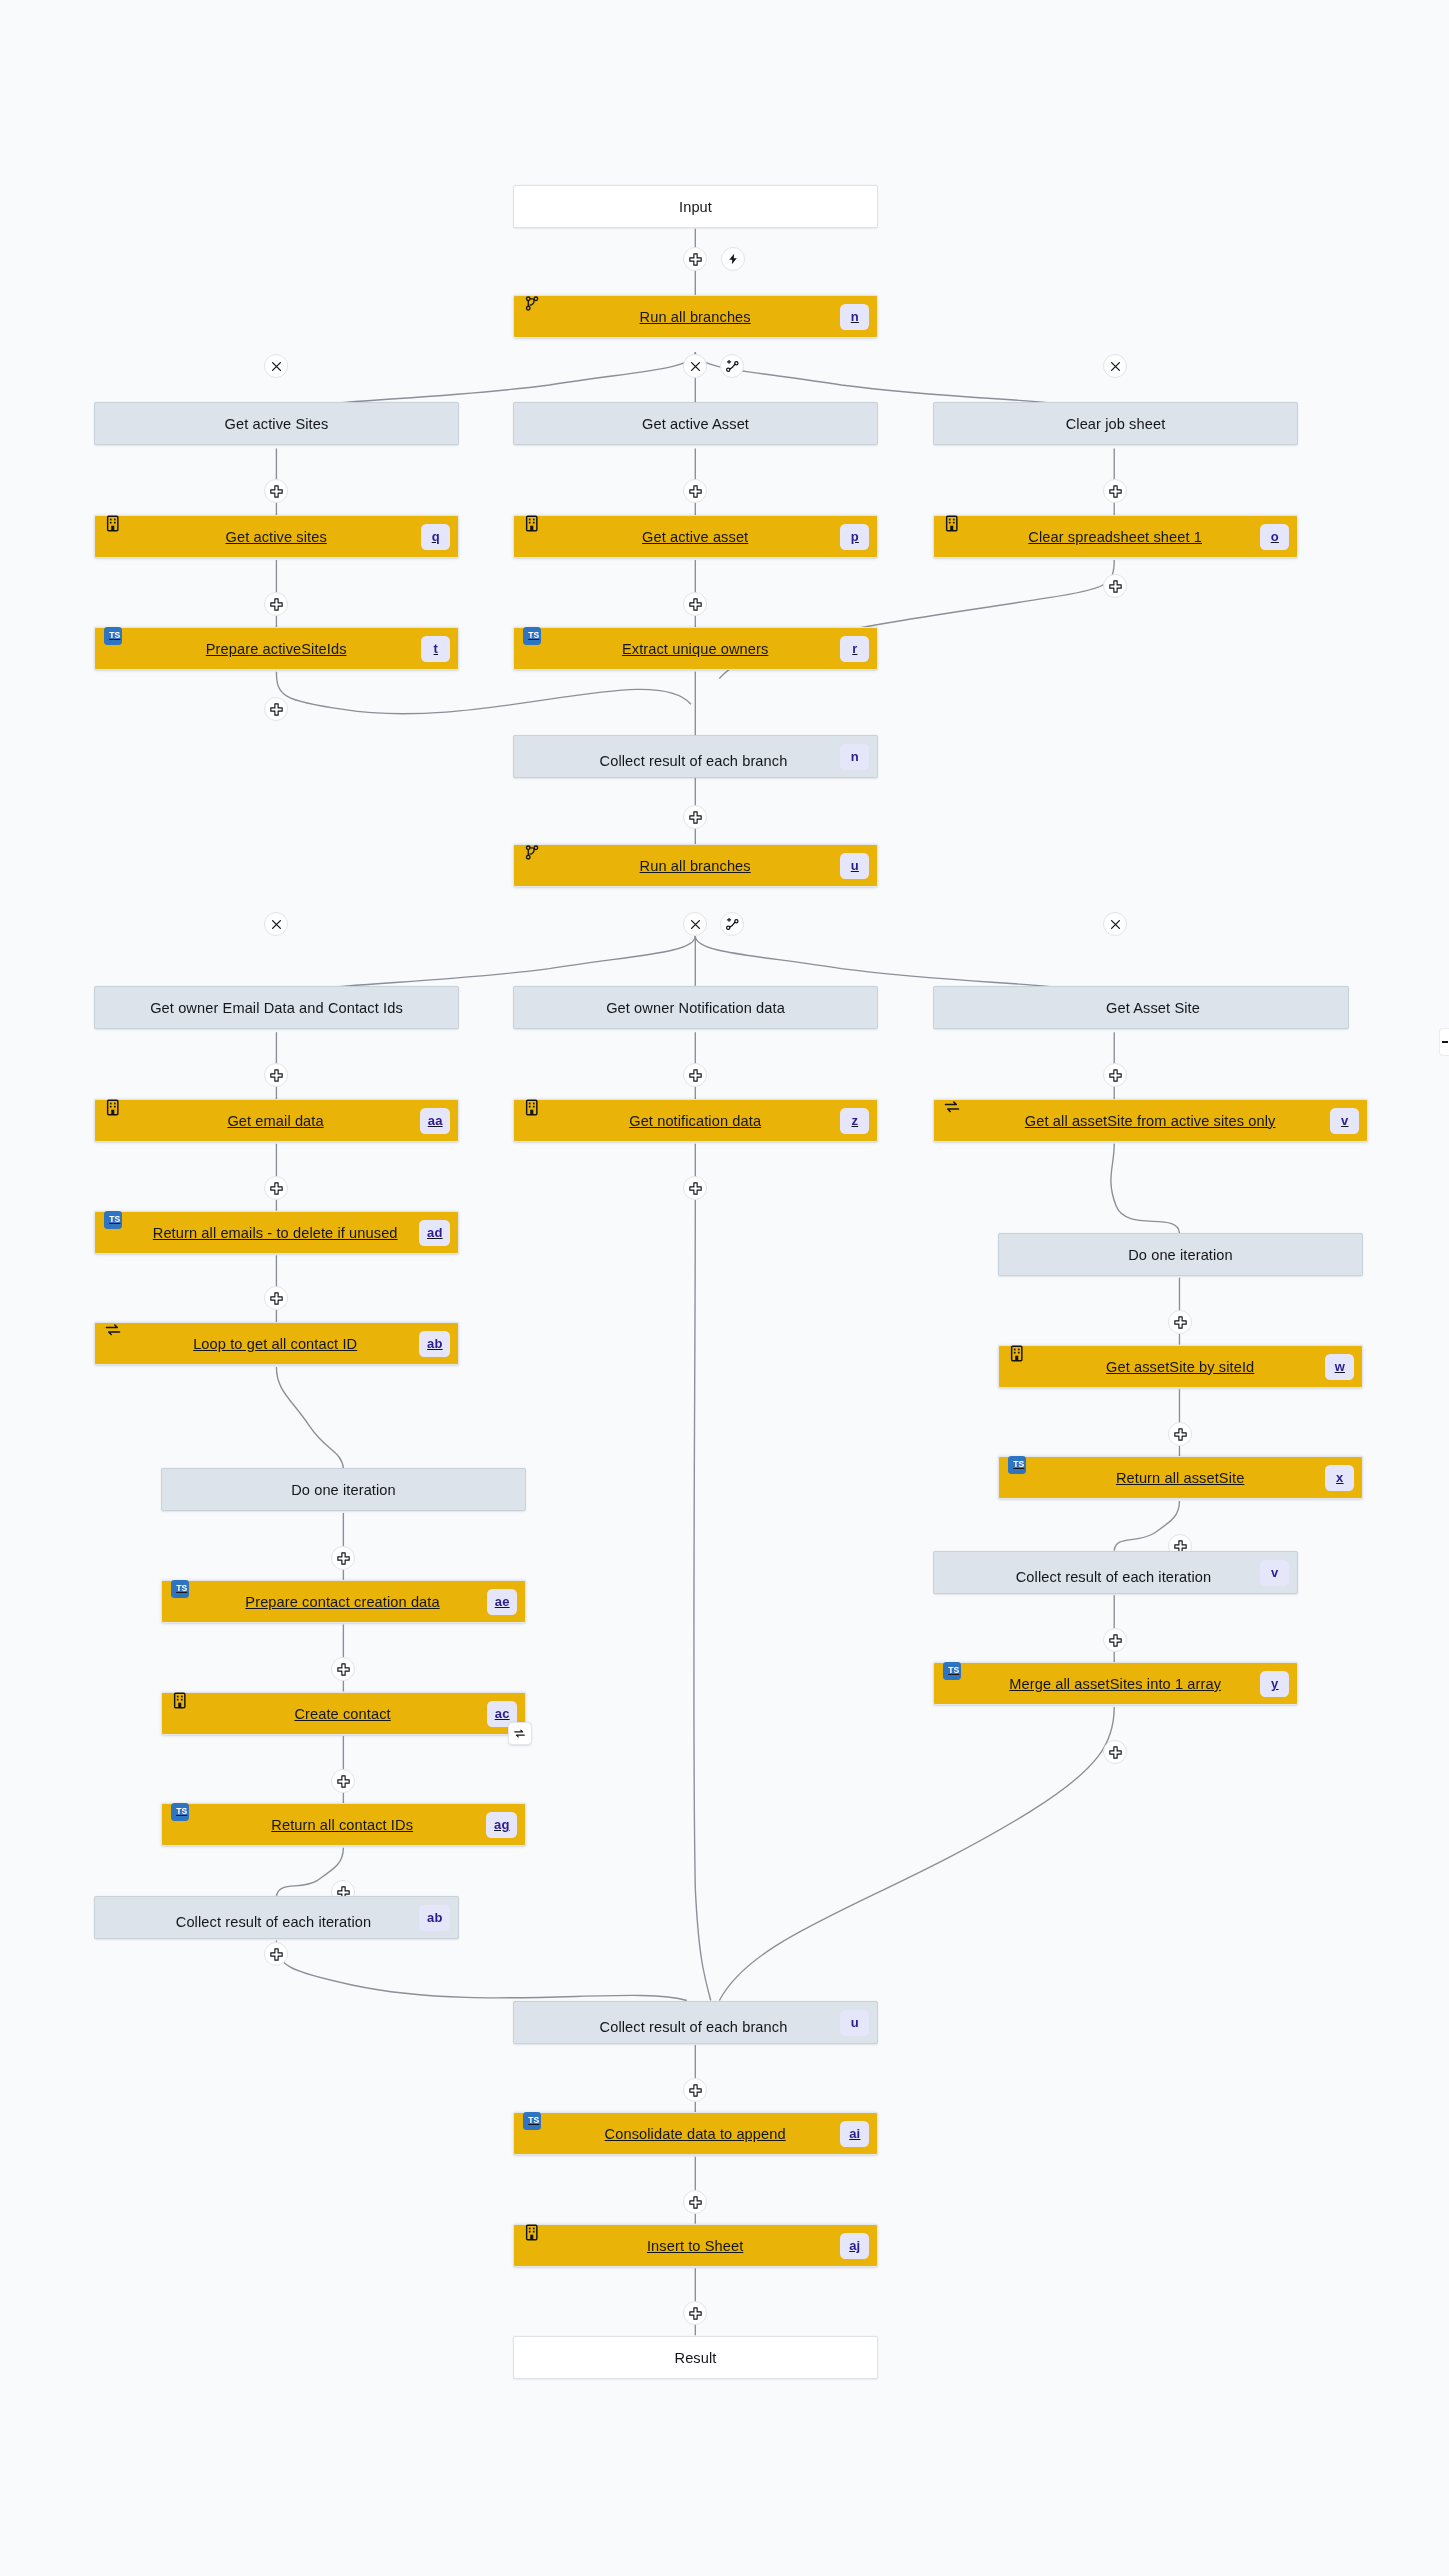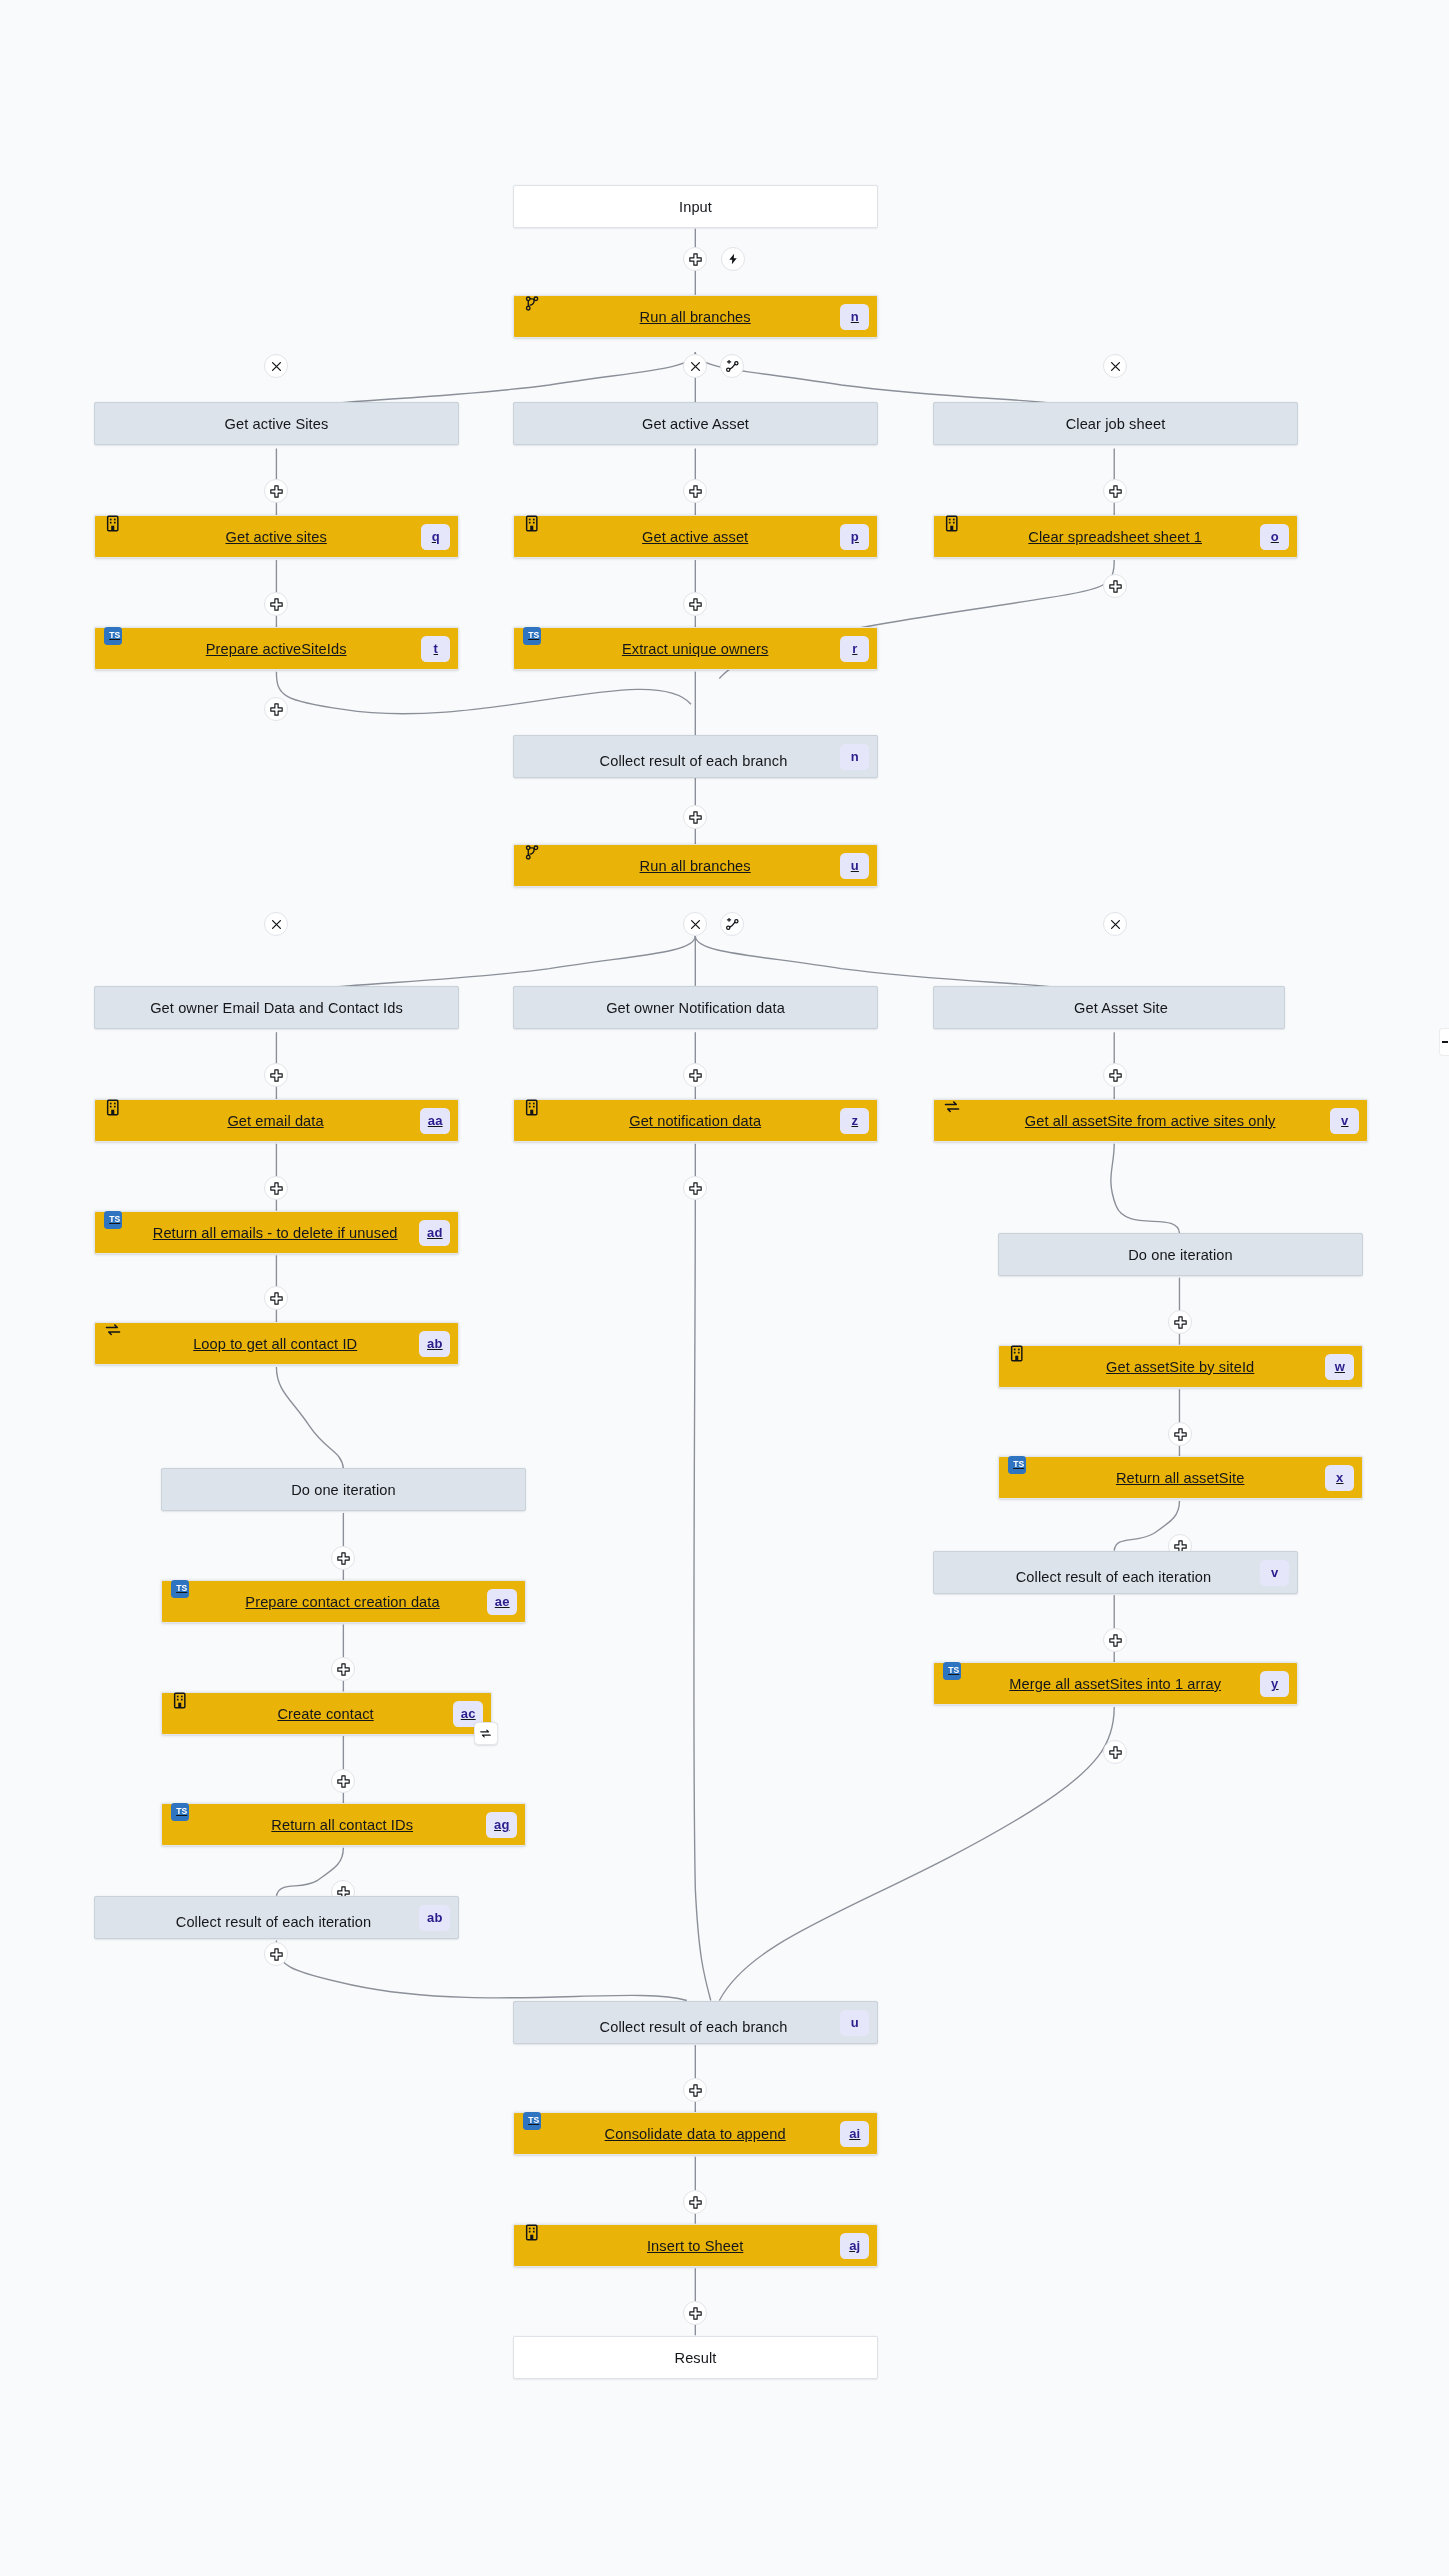--- a/index.html
+++ b/index.html
@@ -399,21 +399,21 @@
         <path d="M2 2l10 10M12 2L2 12" stroke="#121417" stroke-width="1.6" stroke-linecap="round"></path>
       </svg>
   </div>
 
   <div class="node grp" style="left:513px;top:986px;width:365px;">
     <span class="lbl">Get owner Notification data</span>
   </div>
   <div class="node grp" style="left:94px;top:986px;width:365px;">
     <span class="lbl">Get owner Email Data and Contact Ids</span>
   </div>
-  <div class="node grp" style="left:933px;top:986px;width:352px;padding-left:24px;">
+  <div class="node grp" style="left:933px;top:986px;width:416px;padding-left:24px;">
     <span class="lbl">Get Asset Site</span>
   </div>
 
   <div class="handle" style="left:264px;top:1063px;">
     <svg width="13" height="13" viewBox="0 0 16 16">
         <path d="M6 1h4v5h5v4h-5v5H6v-5H1V6h5z" fill="none" stroke="#121417" stroke-width="1.4" stroke-linejoin="round"></path>
       </svg>
   </div>
   <div class="handle" style="left:683px;top:1063px;">
     <svg width="13" height="13" viewBox="0 0 16 16">
@@ -522,21 +522,21 @@
     <span class="lbl">Prepare contact creation data</span>
     <span class="badge">ae</span>
   </div>
 
   <div class="handle" style="left:331px;top:1657px;">
     <svg width="13" height="13" viewBox="0 0 16 16">
         <path d="M6 1h4v5h5v4h-5v5H6v-5H1V6h5z" fill="none" stroke="#121417" stroke-width="1.4" stroke-linejoin="round"></path>
       </svg>
   </div>
 
-  <div class="node card" style="left:161px;top:1692px;width:331px;">
+  <div class="node card" style="left:161px;top:1692px;width:365px;">
     <span class="nicon bldg">
       <svg width="15.5" height="17" viewBox="0 0 18 20">
           <rect x="3" y="1.5" width="12" height="17" rx="1.2" fill="none" stroke="#121417" stroke-width="1.7"></rect>
           <g fill="#121417">
             <rect x="5.6" y="4.3" width="2" height="2"></rect>
             <rect x="10.4" y="4.3" width="2" height="2"></rect>
             <rect x="5.6" y="8" width="2" height="2"></rect>
             <rect x="10.4" y="8" width="2" height="2"></rect>
             <rect x="7.2" y="12.6" width="3.6" height="5.9"></rect>
           </g>

